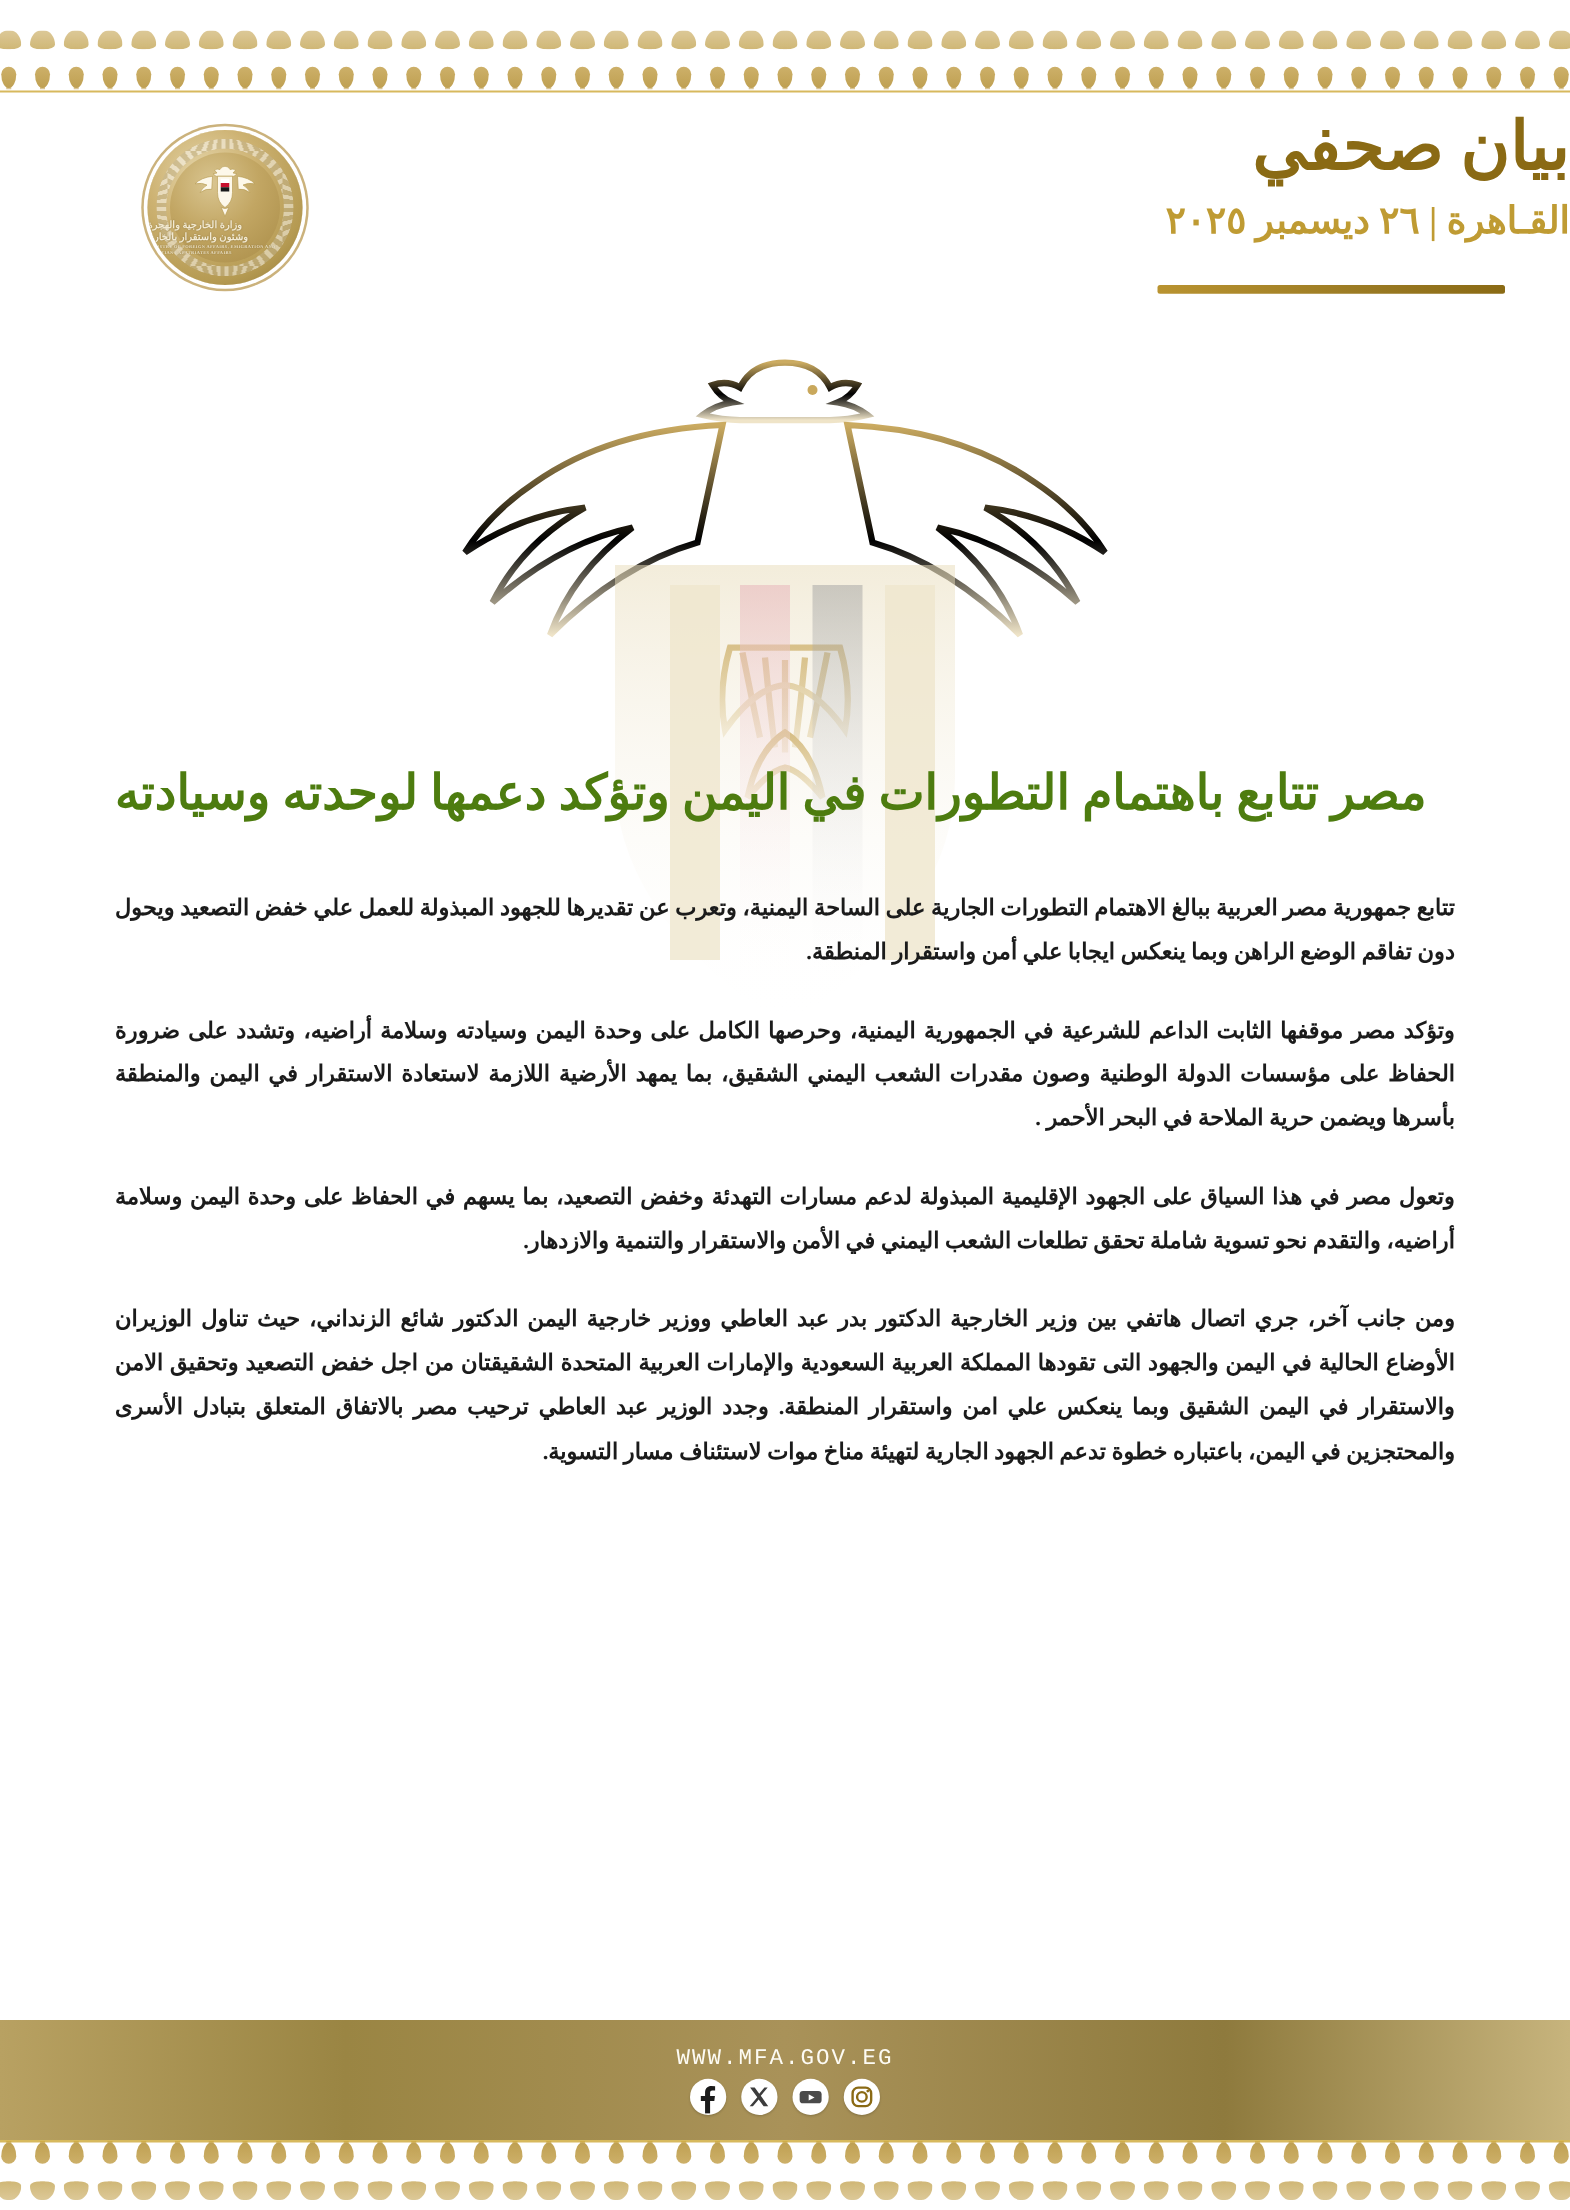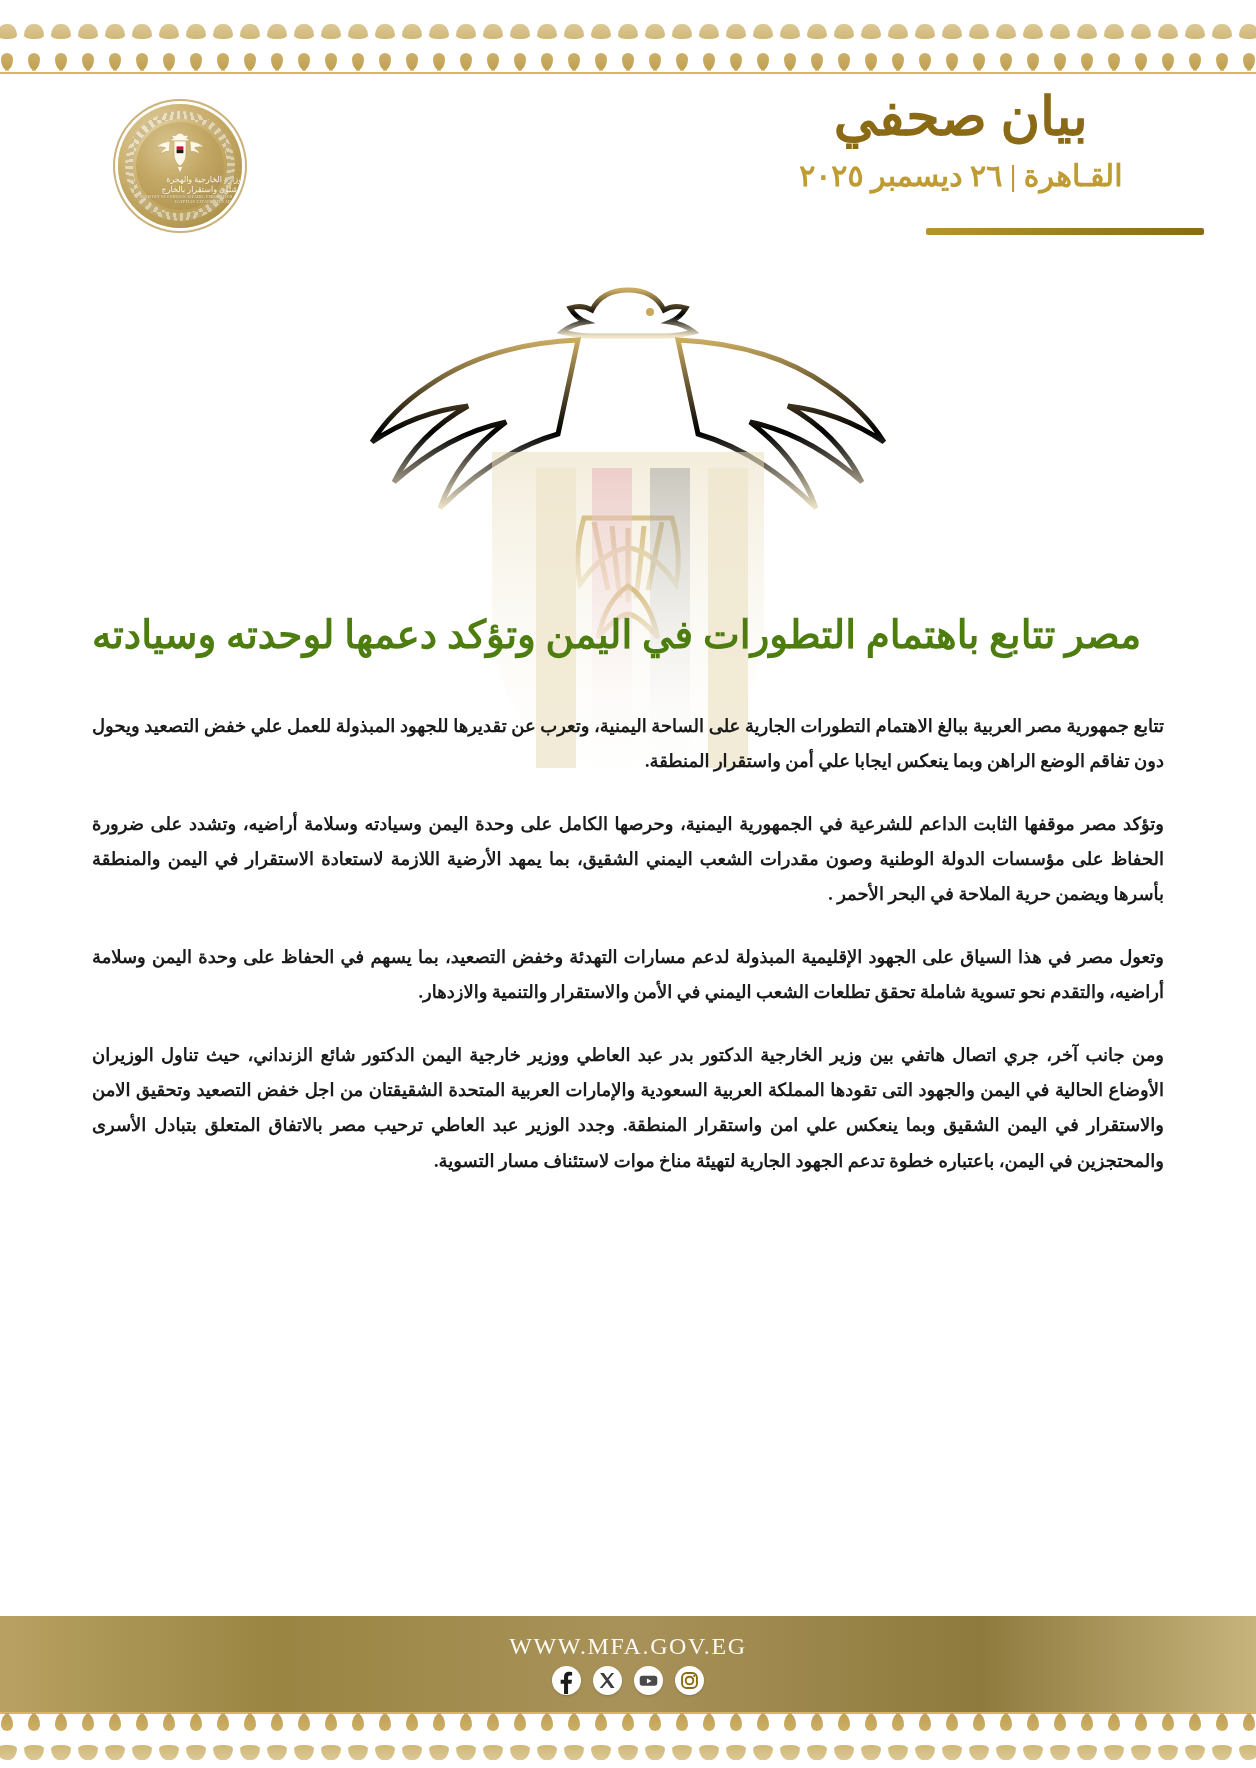--- a/index.html
+++ b/index.html
@@ -101,21 +101,20 @@
     left: 0;
     width: 100%;
     height: 190px;
     z-index: 5;
   }
   .masthead {
     position: absolute;
     right: 0;
     top: 0;
     width: 47%;
-    text-align: center;
     direction: rtl;
   }
   .masthead-title {
     font-family: "Liberation Serif", "DejaVu Serif", serif;
     font-size: 54px;
     font-weight: bold;
     color: #8a6a14;
     letter-spacing: 4px;
     line-height: 1.25;
     margin: 0;
@@ -175,21 +174,21 @@
     position: absolute;
     left: 50%;
     top: 26px;
     transform: translateX(-50%);
   }
   .seal .seal-text {
     position: absolute;
     left: 0;
     right: 0;
     bottom: 24px;
-    text-align: right;
+    text-align: left;
     font-size: 8px;
     color: #f3ead1;
     line-height: 1.25;
     font-weight: bold;
     text-shadow: 0 0 1px rgba(90,70,20,.6);
   }
   .seal .seal-text .lat { font-size: 3.5px; letter-spacing: .3px; opacity: .9; }
 
   
   .watermark {
@@ -246,22 +245,22 @@
     background: linear-gradient(90deg, #b8a162 0%, #9a8543 22%, #a99259 50%, #8e7a3d 78%, #c7b47d 100%);
     z-index: 4;
     display: flex;
     flex-direction: column;
     align-items: center;
     justify-content: center;
     gap: 6px;
   }
   .footer-url {
     color: #fdfbf4;
-    font-family: Liberation Serif, serif;
-    font-size: 24px;
+    font-family: Liberation Mono, monospace;
+    font-size: 18px;
     letter-spacing: 1.6px;
     direction: ltr;
   }
   .social {
     display: flex;
     gap: 12px;
     direction: ltr;
   }
   .social-icon {
     width: 29px;

